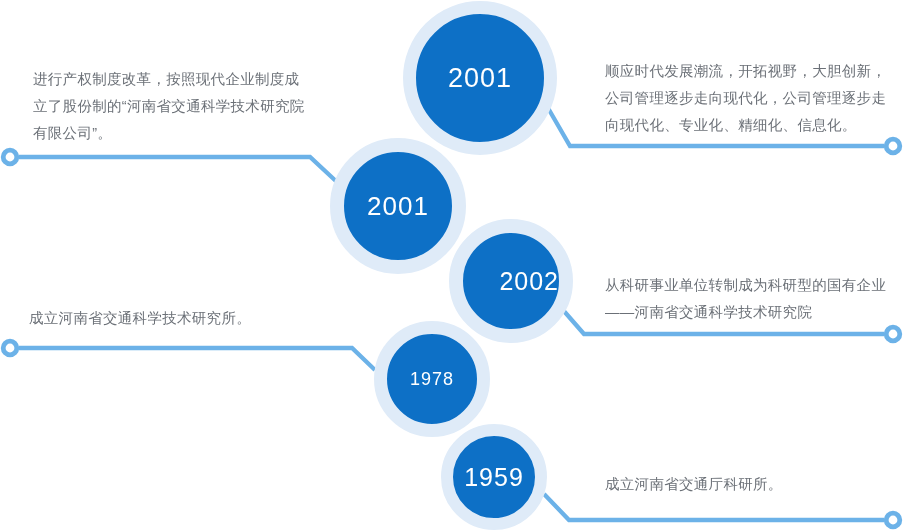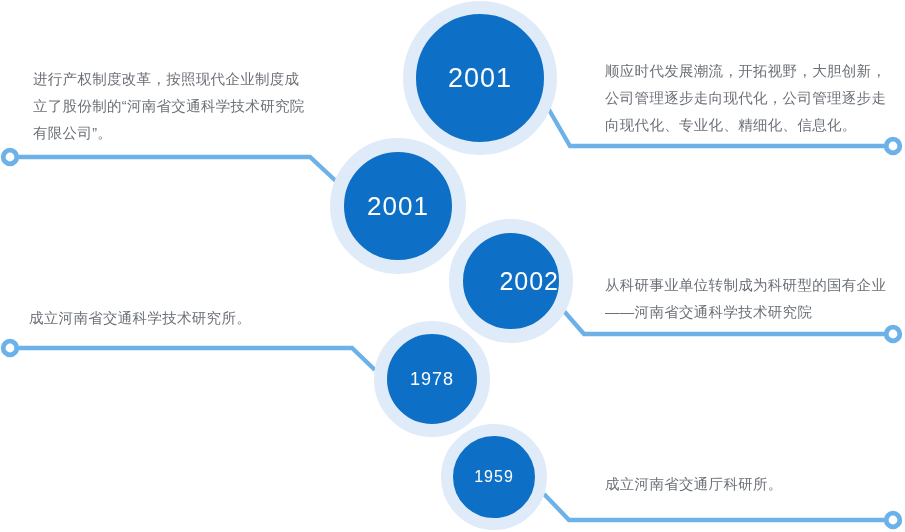--- a/index.html
+++ b/index.html
@@ -25,21 +25,21 @@
     border-color:var(--ring);
     display:flex;align-items:center;justify-content:center;
     color:#ffffff;
     letter-spacing:1px;
     box-sizing:content-box;
   }
   .node-2009{left:403px;top:1px;width:128px;height:128px;border-width:13px;font-size:27px;}
   .node-2006{left:330px;top:138px;width:108px;height:108px;border-width:14px;font-size:26px;}
   .node-2002{left:449px;top:219px;width:96px;height:96px;border-width:14px;font-size:25px;justify-content:flex-end;}
   .node-1978{left:374px;top:321px;width:90px;height:90px;border-width:13px;font-size:18px;}
-  .node-1959{left:441px;top:424px;width:82px;height:82px;border-width:12px;font-size:16px;}
+  .node-1959{left:441px;top:424px;width:82px;height:82px;border-width:12px;font-size:25px;}
   .desc{
     position:absolute;
     color:var(--text);
     font-size:14.5px;
     line-height:27px;
     letter-spacing:0.3px;
     text-align:left;
   }
   .desc-2006{left:33px;top:66px;width:276px;}
   .desc-2009{left:605px;top:58px;width:292px;}

